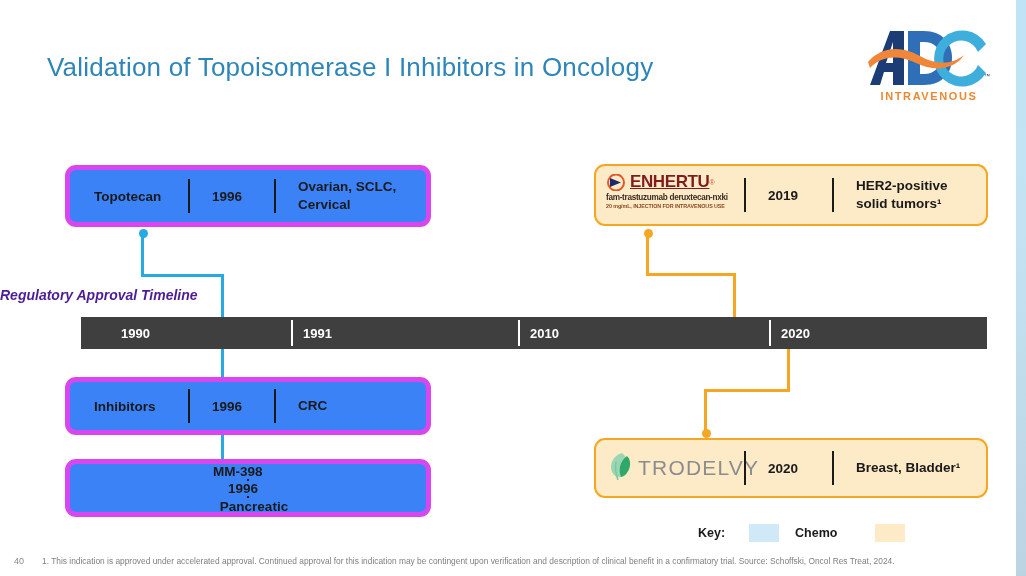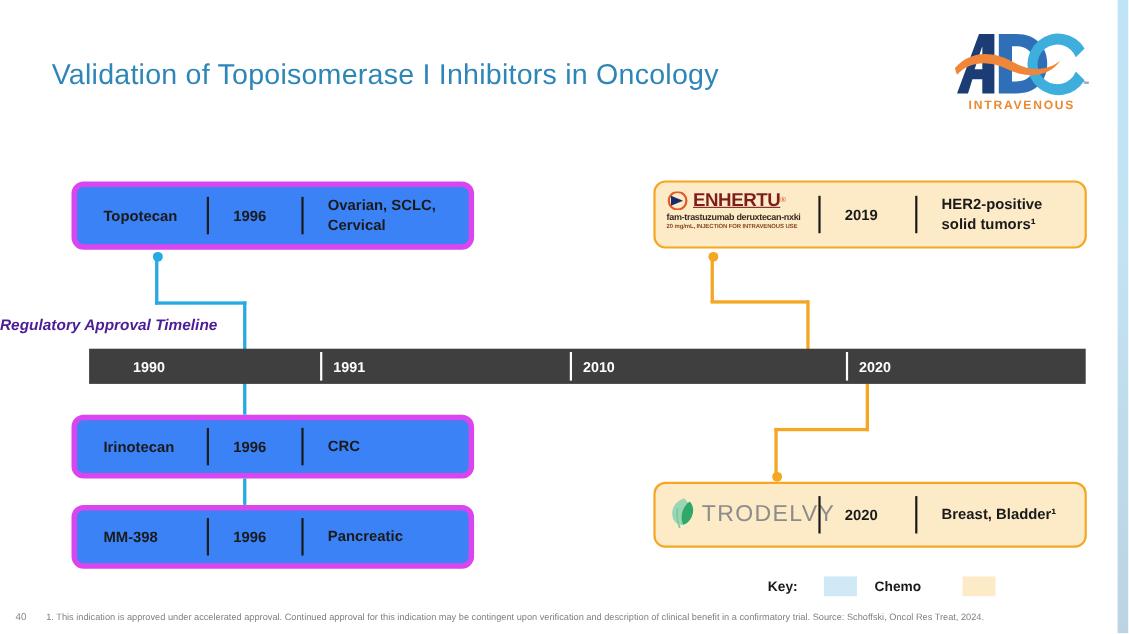--- a/index.html
+++ b/index.html
@@ -153,28 +153,28 @@
 
   <div class="card chemo" style="left:65px;top:165px;width:366px;height:62px;">
     <div class="cell name" style="width:118px;">Topotecan</div>
     <div class="vdiv"></div>
     <div class="cell year" style="width:84px;">1996</div>
     <div class="vdiv"></div>
     <div class="cell ind" style="flex:1;border-radius:19px;">Ovarian, SCLC, Cervical</div>
   </div>
 
   <div class="card chemo" style="left:65px;top:377px;width:366px;height:58px;">
-    <div class="cell name" style="width:118px;">Irinotecan</div>
+    <div class="cell name" style="width:118px;">Inhibitors</div>
     <div class="vdiv"></div>
     <div class="cell year" style="width:84px;">1996</div>
     <div class="vdiv"></div>
     <div class="cell ind" style="flex:1;">CRC</div>
   </div>
 
-  <div class="card chemo" style="left:65px;top:459px;width:366px;height:58px;">
+  <div class="card chemo" style="left:65px;top:459px;width:366px;height:58px;flex-direction:column;">
     <div class="cell name" style="width:118px;">MM-398</div>
     <div class="vdiv"></div>
     <div class="cell year" style="width:84px;">1996</div>
     <div class="vdiv"></div>
     <div class="cell ind" style="flex:1;">Pancreatic</div>
   </div>
 
   <div class="card adc" style="left:594px;top:164px;width:394px;height:62px;">
     <div class="logo-cell" style="width:148px;">
       <div class="enhertu">

